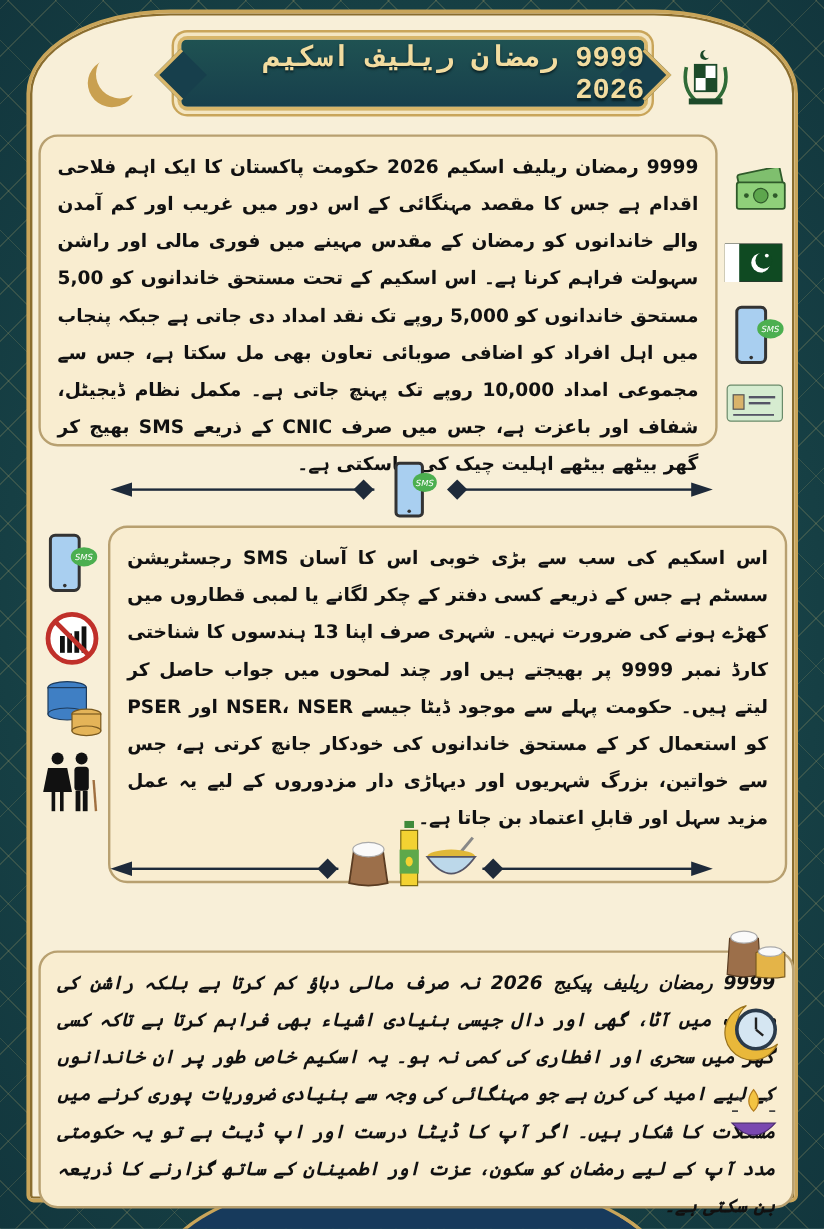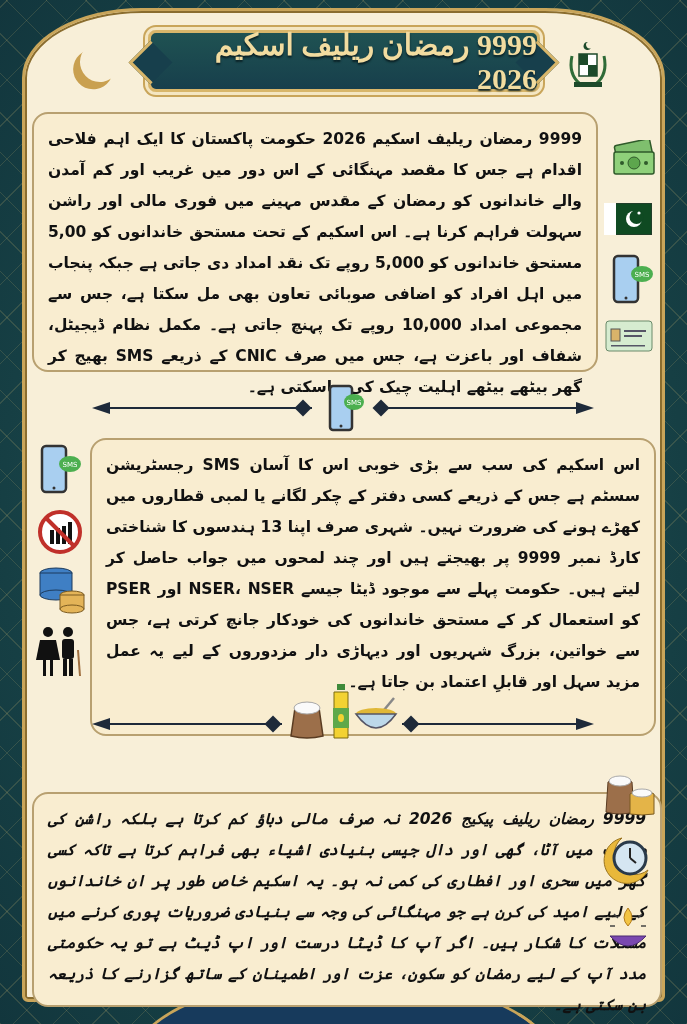--- a/index.html
+++ b/index.html
@@ -46,23 +46,23 @@
     display: flex; align-items: center; justify-content: center;
     box-shadow: 0 0 0 3px #f4e6c2, 0 0 0 5px #c9a55a;
   }
   .title-banner::before, .title-banner::after {
     content: ""; position: absolute; top: 14px; width: 28px; height: 28px;
     background: #173f4c; border: 3px solid #d8b66a; transform: rotate(45deg);
   }
   .title-banner::before { left: -16px; border-right: none; border-top: none; }
   .title-banner::after { right: -16px; border-left: none; border-bottom: none; }
   .title-text {
-    color: #f2dca0; font-size: 30px; font-weight: bold; direction: rtl;
+    color: #f2dca0; font-size: 24px; font-weight: bold; direction: rtl;
     text-shadow: 0 2px 2px #0a2024;
-    font-family: Liberation Serif, serif; position: relative; z-index: 2;
+    font-family: Liberation Mono, monospace; position: relative; z-index: 2;
   }
   .emblem {
     position: absolute; left: 566px; top: 40px; width: 44px; height: 50px;
   }
   .card {
     position: absolute;
     background: #f9edd0;
     border: 2px solid #b8a070;
     border-radius: 16px;
     padding: 10px 14px;
@@ -85,21 +85,21 @@
   }
   .divider .arrow-l, .divider .arrow-r {
     position: absolute; top: 14px; width: 0; height: 0;
     border-top: 6px solid transparent; border-bottom: 6px solid transparent;
   }
   .divider .arrow-l { border-right: 18px solid #1e2a3a; }
   .divider .arrow-r { border-left: 18px solid #1e2a3a; }
   .divider .diamond {
     position: absolute; top: 14px; width: 12px; height: 12px; background: #1e2a3a; transform: rotate(45deg);
   }
-  .icon { position: absolute; }
+  .icon { position: absolute; font-style: italic; }
   .icon svg { width: 100%; height: 100%; display: block; }
 </style>
 </head>
 <body>
 
 <div class="bg-pattern"></div>
 <div class="bottom-arch"></div>
 
 <div class="panel"></div>
 

